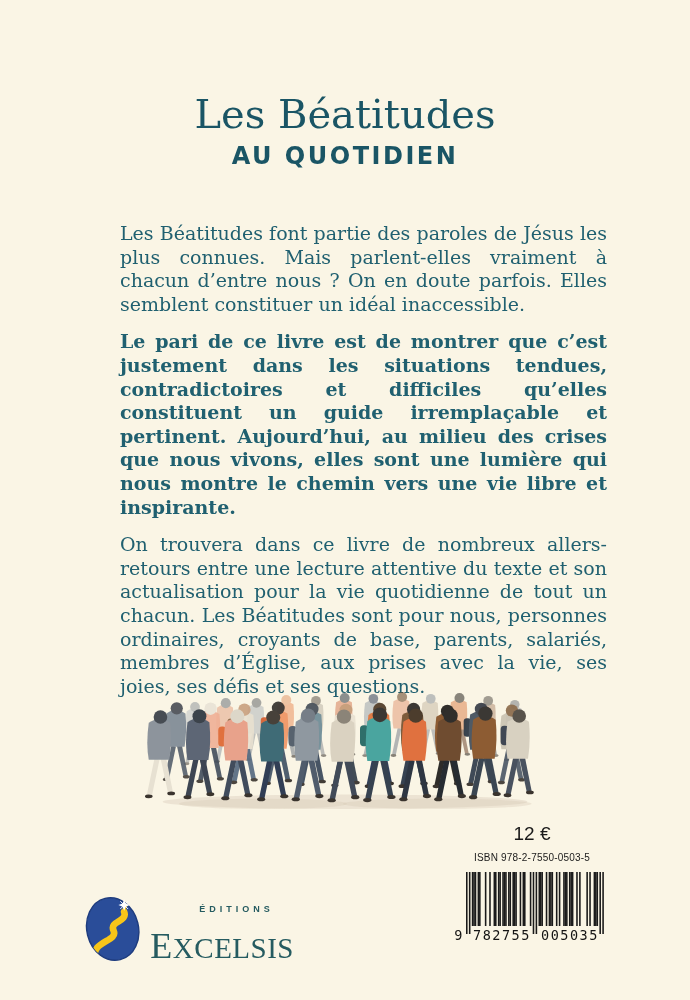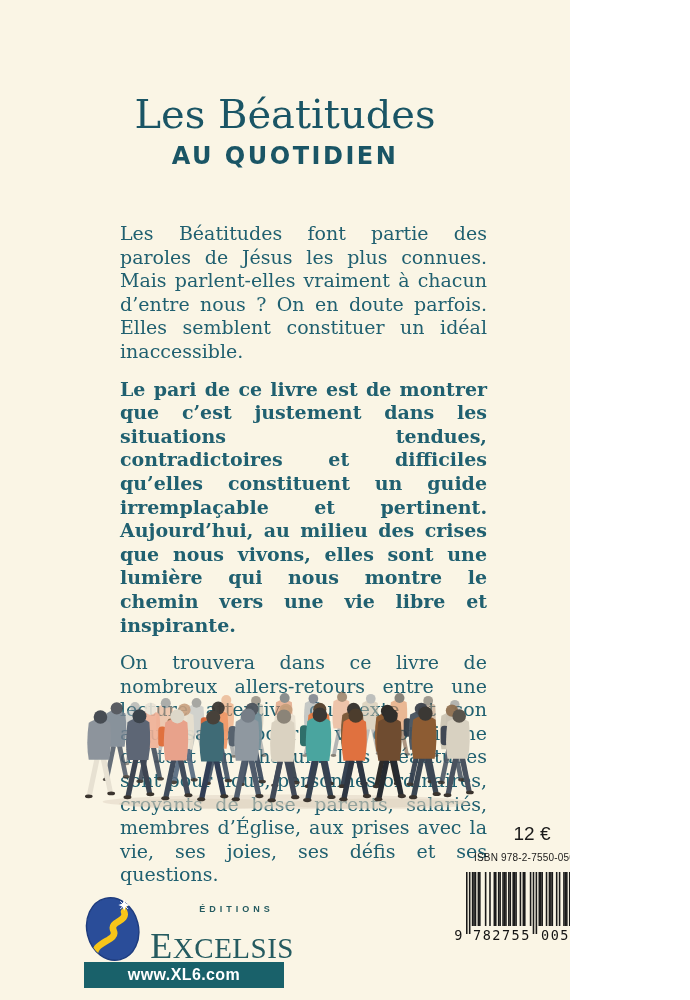--- a/index.html
+++ b/index.html
@@ -1,18 +1,18 @@
 <!DOCTYPE html>
 <html style="--bg: #FAF5E5; --ink: #206070; --ink_title: #1A5565; --name: #255B60; --banner: #19616A; --oval: #2A4D99; --oval_edge: #1E3C7E; --gold: #F7C519; --star: #FFFFFF; --bar: #1A1A1A;"><head>
 <meta charset="utf-8">
 <style>
   html,body{margin:0;padding:0;}
   .cover{
     position:relative;
-    width:570px;height:1000px;
+    width:690px;height:1000px;
     background:var(--bg,#FAF5E5);
     overflow:hidden;
     font-family:"DejaVu Serif", serif;
   }
   .title{
     margin:92px 0 0 0;
     text-align:center;
     font-size:40px;
     font-weight:400;
     color:var(--ink_title,#1A5565);
@@ -407,23 +407,20 @@
           <path d="M 42 17 C 41 13 43 11 45 9" fill="none" stroke="#F7C519" stroke-width="3" stroke-linecap="round"></path>
         </g>
         <polygon points="48,10 43.6,8.4 42,4 40.4,8.4 36,10 40.4,11.6 42,16 43.6,11.6" fill="#FFFFFF"></polygon>
         <line x1="38" y1="6" x2="46" y2="14" stroke="#FFFFFF" stroke-width="1"></line>
         <line x1="46" y1="6" x2="38" y2="14" stroke="#FFFFFF" stroke-width="1"></line>
       </svg>
       <div class="name-col">
         <div class="editions">ÉDITIONS</div>
         <div class="excelsis">EXCELSIS</div>
       </div>
-    </div>
-    <div class="banner">
-      <span>www.XL6.com</span>
     </div>
   </div>
 
   <div class="commerce">
     <div class="price">12 €</div>
     <div class="isbn">ISBN 978-2-7550-0503-5</div>
     <div class="barcode-wrap">
       <svg width="156" height="74" viewBox="0 0 156 74">
         <g>
             <rect x="12.00" y="2" width="1.57" height="62" fill="#1A1A1A"></rect>

